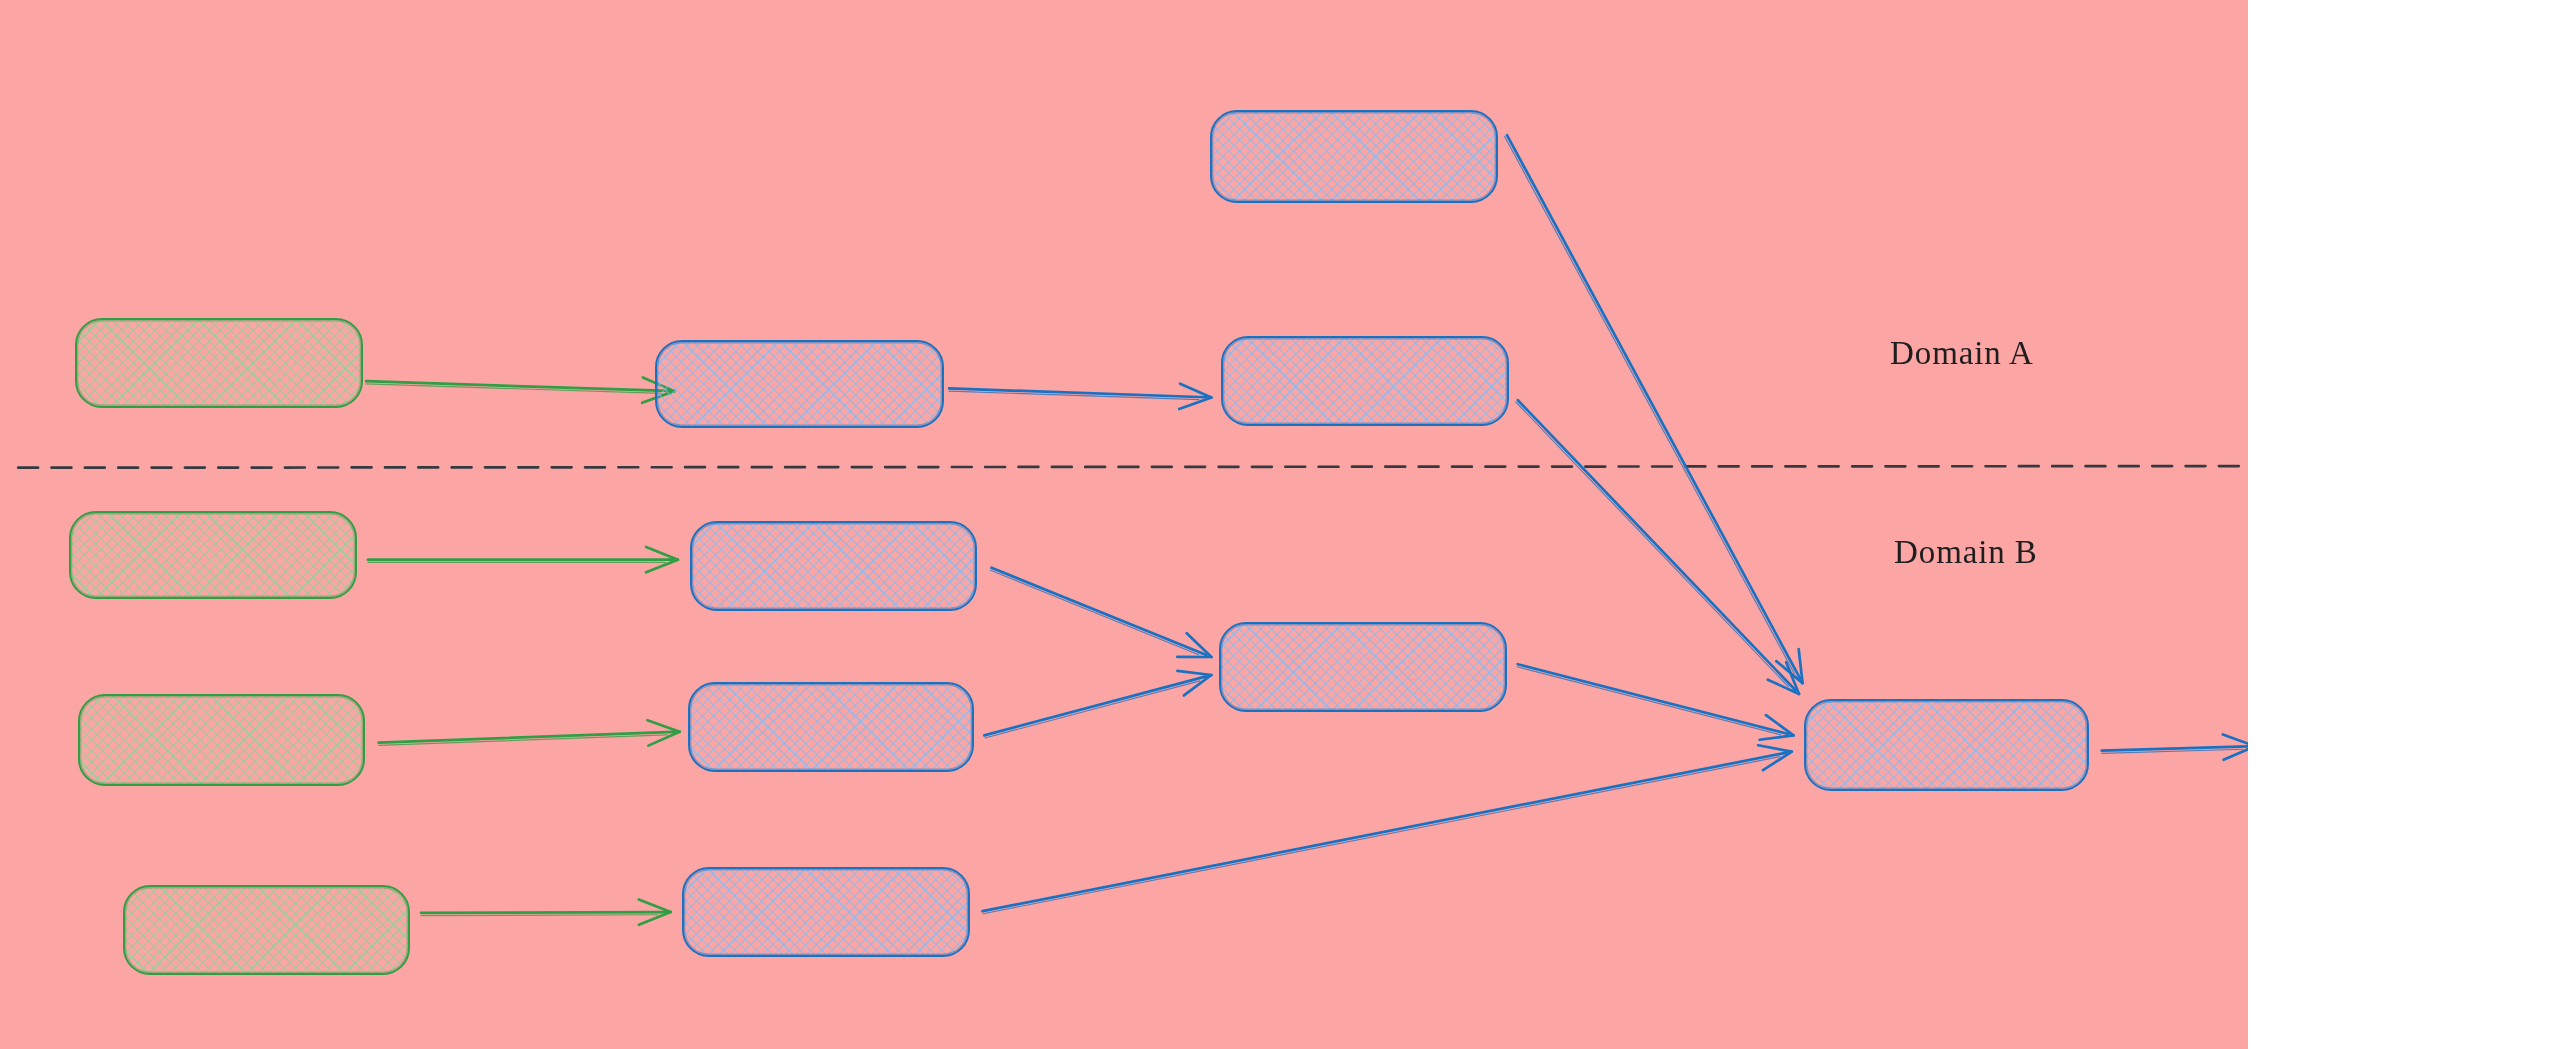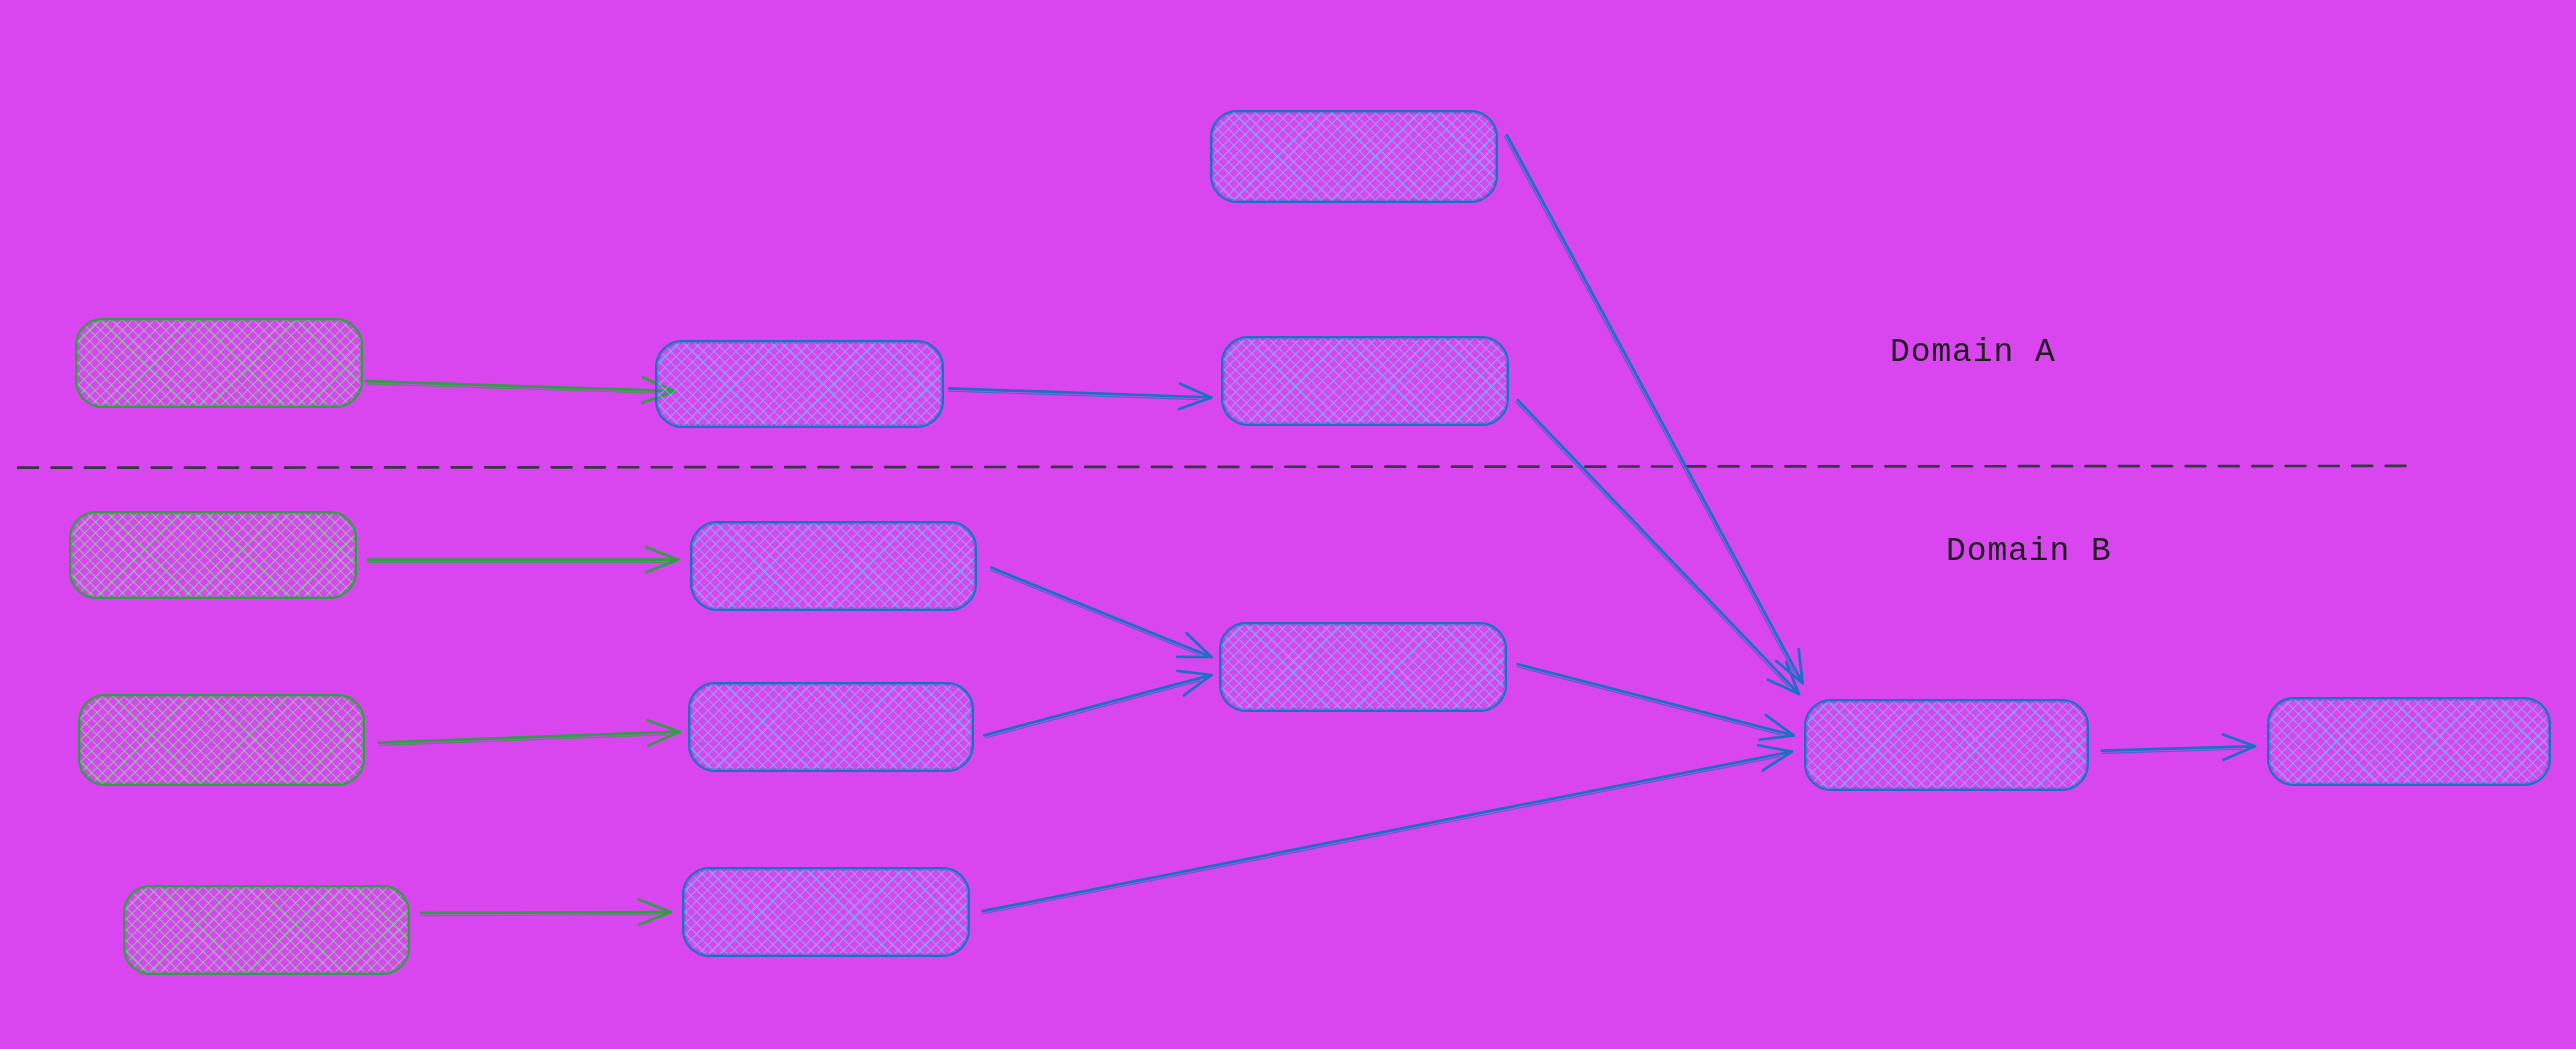--- a/index.html
+++ b/index.html
@@ -1,21 +1,21 @@
 <!DOCTYPE html>
 <html style="font-size:14.4px"><head>
 <meta charset="utf-8">
 <style>
   html,body{margin:0;padding:0;background:#ffffff;}
   #canvas{
     position:relative;
-    width:2576px;height:1049px;
-    background:#d946ef;
+    width:2248px;height:1049px;
+    background:#fca5a5;
     overflow:hidden;
-    font-family:Liberation Mono, monospace;
+    font-family:Liberation Serif, serif;
   }
   #arrow-layer{position:absolute;left:0;top:0;width:2576px;height:1049px;}
   .node{
     position:absolute;
     border-radius:27px;
     box-sizing:border-box;
   }
   .node.blue{
     border:2.3px solid #1971c2;
     box-shadow:inset 0 0 0 1.4px rgba(25,113,194,0.45);
@@ -128,15 +128,15 @@
       <div class="node green" style="left: 78px; top: 694px; width: 287px; height: 92px;"></div>
       <div class="node green" style="left: 123px; top: 885px; width: 287px; height: 90px;"></div>
       <div class="node blue" style="left: 690px; top: 521px; width: 287px; height: 90px;"></div>
       <div class="node blue" style="left: 688px; top: 682px; width: 286px; height: 90px;"></div>
       <div class="node blue" style="left: 682px; top: 867px; width: 288px; height: 90px;"></div>
       <div class="node blue" style="left: 1219px; top: 622px; width: 288px; height: 90px;"></div>
       <div class="node blue" style="left: 1804px; top: 699px; width: 285px; height: 92px;"></div>
       <div class="node blue" style="left: 2267px; top: 697px; width: 284px; height: 89px;"></div>
     </div>
   <div class="canvas-label" style="left: 1890px; top: 335px;">Domain A</div>
-  <div class="canvas-label" style="left: 1946px; top: 534px;">Domain B</div>
+  <div class="canvas-label" style="left: 1894px; top: 534px;">Domain B</div>
 </div>
 
 
 </body></html>

